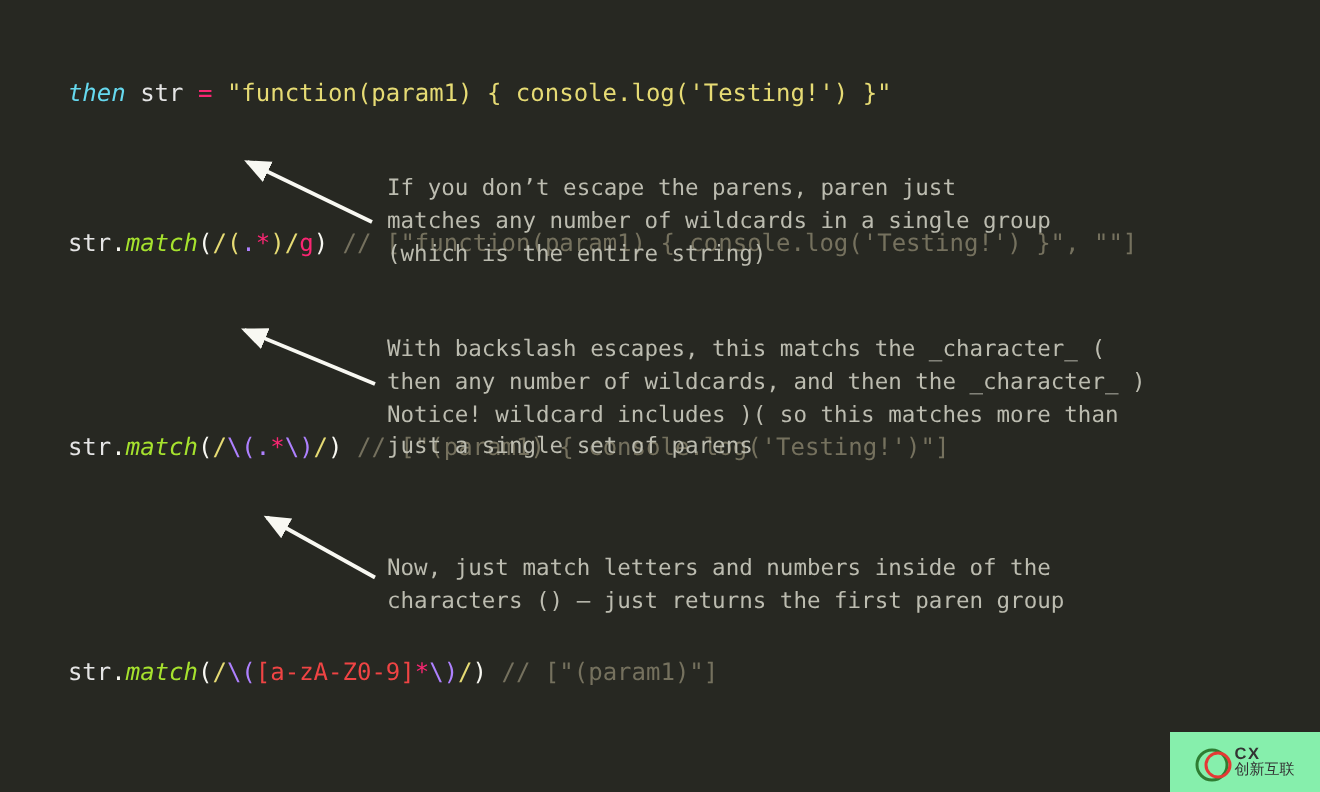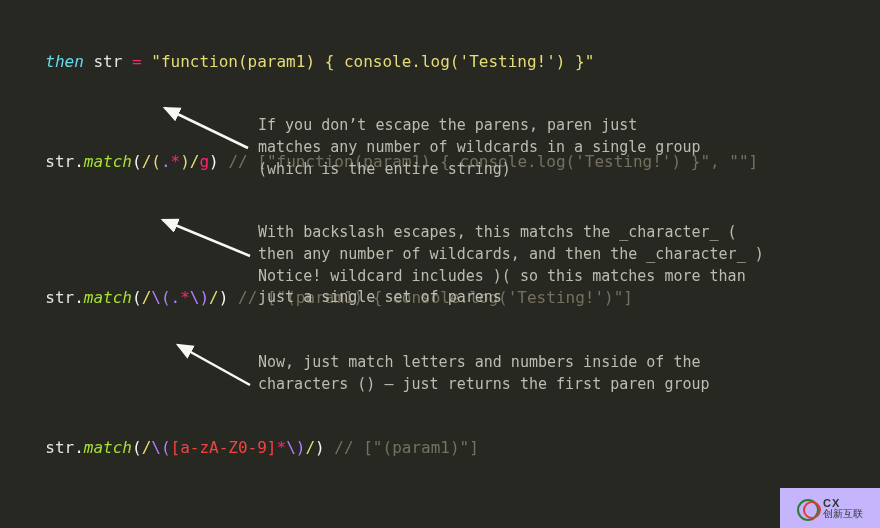--- a/index.html
+++ b/index.html
@@ -37,21 +37,21 @@
     white-space: pre-wrap;
   }
   svg.arrow { position: absolute; overflow: visible; pointer-events: none; }
 
   .watermark {
     position: absolute;
     right: 0;
     bottom: 0;
     width: 100px;
     height: 40px;
-    background: #c4b5fd;
+    background: #86efac;
     display: flex;
     align-items: center;
     justify-content: center;
     gap: 4px;
     font-family: sans-serif;
   }
   .watermark .cx-logo {
     width: 22px; height: 22px; position: relative;
   }
   .watermark .cx-logo::before, .watermark .cx-logo::after {
@@ -107,21 +107,21 @@
 </div>
 
 <svg class="arrow" style="left:160px; top:343px;" width="110" height="55">
   <defs>
       <marker id="ah3" markerWidth="8" markerHeight="8" refX="6" refY="3" orient="auto">
         <path d="M0,0 L7,3 L0,6 Z" fill="#f8f8f2"></path>
       </marker>
     </defs>
   <line x1="90" y1="42" x2="18" y2="2" stroke="#f8f8f2" stroke-width="2.5" marker-end="url(#ah3)"></line>
 </svg>
-<div class="anno" style="left:258px; top:352px; width:560px;">Now, just match letters and numbers inside of the
+<div class="anno" style="left:258px; top:368px; width:560px;">Now, just match letters and numbers inside of the
 characters () – just returns the first paren group</div>
 
 <div class="watermark">
   <div class="cx-logo"></div>
   <div class="cx-text">
     <b>CX</b><br>
     <span>创新互联</span>
   </div>
 </div>
 

